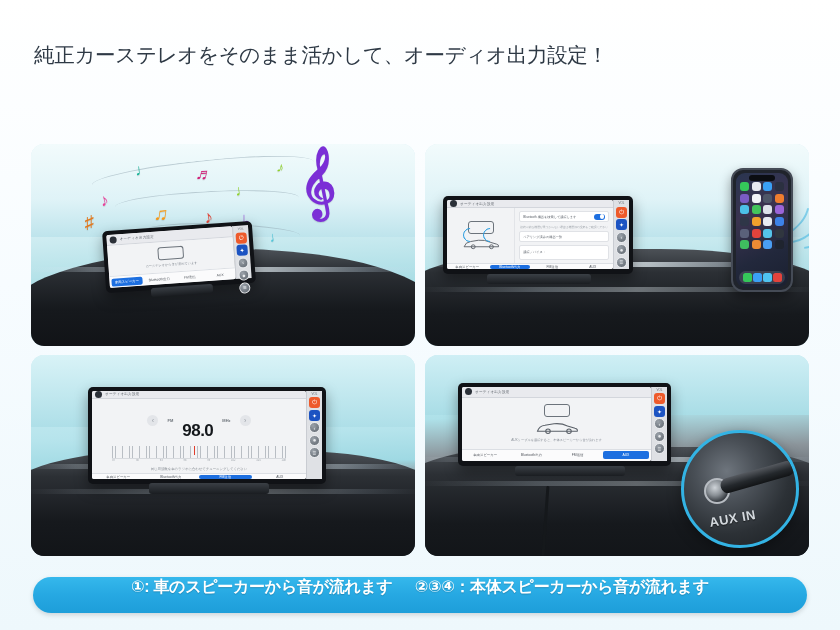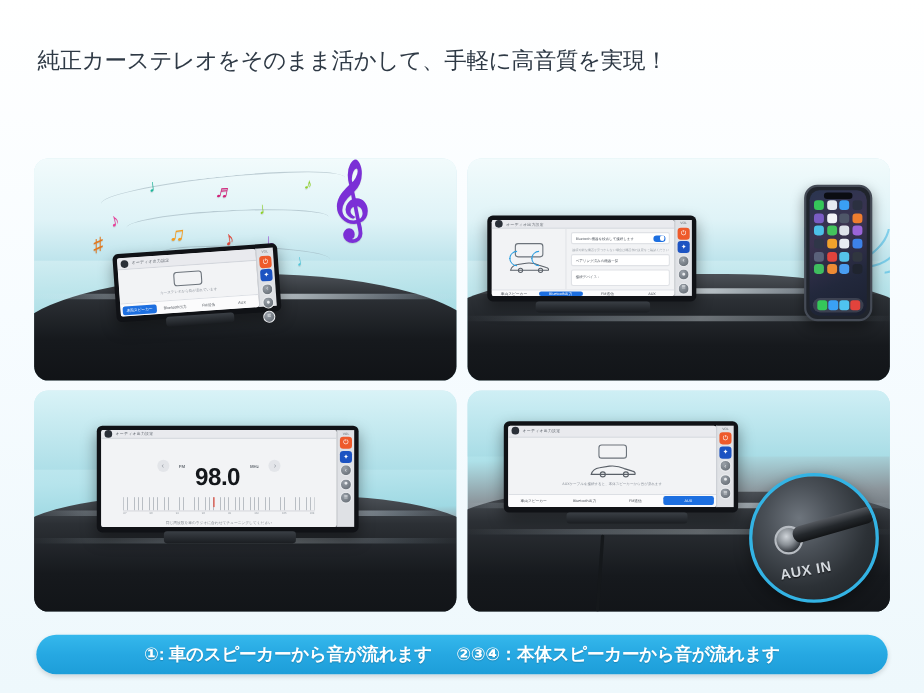--- a/index.html
+++ b/index.html
@@ -303,21 +303,21 @@
   }
   .fm-arrow {
     width: 11px; height: 11px;
     border-radius: 50%;
     background: #e3e5e9;
     color: #9aa0a7;
     font-size: 7px;
     display: flex; align-items: center; justify-content: center;
   }
   .fm-band { font-size: 4px; color: #6d737a; font-weight: bold; }
-  .fm-freq { font-size: 22px; font-weight: bold; color: #14171b; letter-spacing: -0.5px; margin-top: 20px; }
+  .fm-freq { font-size: 17px; font-weight: bold; color: #14171b; letter-spacing: -0.5px; margin-top: 20px; }
   .fm-unit { font-size: 4px; color: #6d737a; font-weight: bold; }
   .fm-dial {
     margin-top: 5px;
     width: 86%;
     height: 13px;
     position: relative;
     background:
       repeating-linear-gradient(90deg, #b9bec4 0 0.6px, transparent 0.6px 3.4px);
     border-bottom: 1px solid #d7dade;
   }
@@ -466,39 +466,39 @@
   
   .banner {
     position: absolute;
     left: 33px;
     bottom: 17px;
     width: 774px;
     height: 36px;
     border-radius: 18px;
     background: linear-gradient(180deg, #35b8ec 0%, #26a8e2 50%, #1d9ed9 100%);
     display: flex;
-    align-items: center;
+    align-items: flex-start;
     justify-content: center;
     box-shadow: 0 2px 5px rgba(0,0,0,0.15);
   }
   .banner-text {
     color: #ffffff;
     font-weight: bold;
     font-size: 16px;
     letter-spacing: -0.3px;
     white-space: nowrap;
     text-shadow: 0 1px 1px rgba(0,0,0,0.18);
   }
   .banner-gap { display: inline-block; width: 22px; }
 </style>
 </head>
 <body>
 
 <div class="header">
-  <div class="subtitle">純正カーステレオをそのまま活かして、手軽に高音質を実現！</div>
+  <div class="subtitle">純正カーステレオをそのまま活かして、オーディオ出力設定！</div>
 </div>
 
 <div class="grid">
 
   <div class="panel">
     <div class="sky"></div>
     <div class="windshield"></div>
 
     <div class="notes">
       <div class="swoosh" style="left:16%;top:14%;width:58%;height:26px;transform:rotate(-6deg);"></div>

